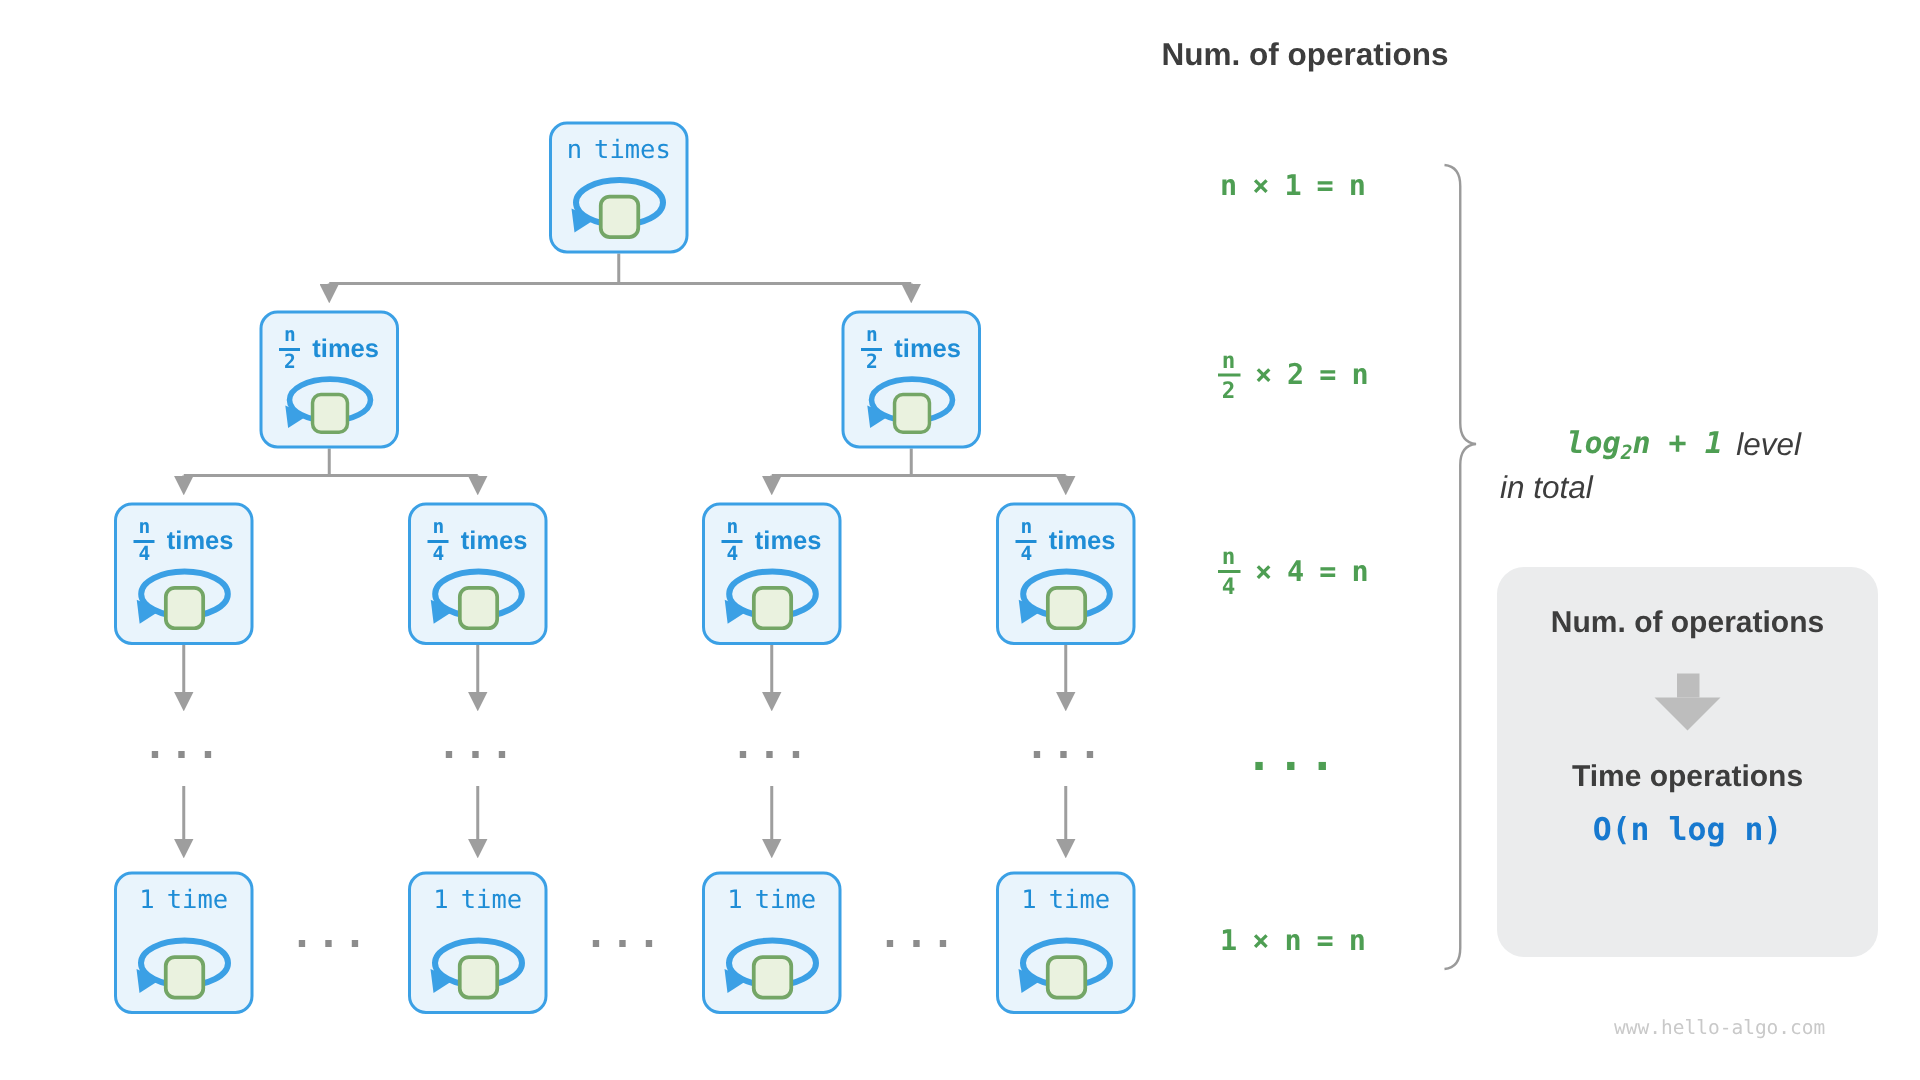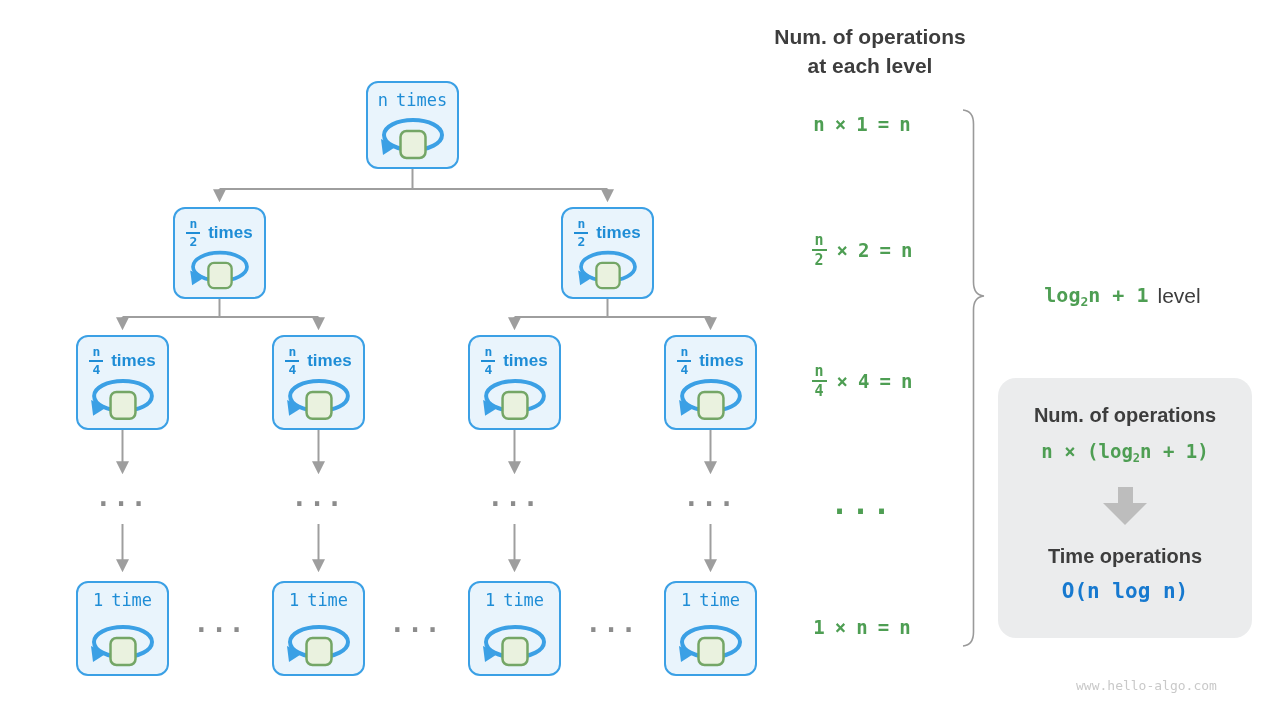--- a/index.html
+++ b/index.html
@@ -29,21 +29,21 @@
         gap:10px;color:#4e9e53;font-family:"DejaVu Sans Mono",monospace;font-weight:bold;
         font-size:19px;z-index:1;}
   .frow .frac{font-size:15px;}
   .frow .frac .den{border-top:2px solid #4e9e53;}
   .fdots{color:#4e9e53;font-size:30px;letter-spacing:3px;}
 
   
   .col-header{position:absolute;left:745px;top:22px;width:250px;text-align:center;
               color:#3d3d3d;font-weight:bold;font-size:21px;line-height:1.4;z-index:1;}
   .levels-note{position:absolute;left:1000px;top:282px;width:245px;text-align:left;
-               color:#3d3d3d;font-size:21px;line-height:1.35;z-index:1;}
+               color:#3d3d3d;font-size:21px;line-height:1.35;z-index:1;font-style:italic;}
   .levels-line1{display:flex;align-items:center;justify-content:center;gap:9px;}
   .green-mono{color:#4e9e53;font-family:"DejaVu Sans Mono",monospace;font-weight:bold;font-size:20px;}
   .green-mono sub{font-size:13px;vertical-align:-4px;}
 
   
   .panel{position:absolute;left:998px;top:378px;width:254px;height:260px;box-sizing:border-box;
          background:#ebeced;border-radius:18px;z-index:1;
          display:flex;flex-direction:column;align-items:center;padding-top:26px;}
   .panel-title{color:#3d3d3d;font-weight:bold;font-size:20px;}
   .panel-formula{margin-top:13px;color:#4e9e53;font-family:"DejaVu Sans Mono",monospace;
@@ -230,21 +230,20 @@
         <use href="#loopicon"></use>
       </svg>
   </div>
 
   <span class="dots" style="left:190px;top:610px;width:60px;font-size:26px">...</span>
   <span class="dots" style="left:386px;top:610px;width:60px;font-size:26px">...</span>
   <span class="dots" style="left:582px;top:610px;width:60px;font-size:26px">...</span>
 
   <div class="col-header">
     <div>Num. of operations</div>
-    <div>at each level</div>
   </div>
 
   <div class="frow" style="top:111px;height:26px">
     <span>n</span>
     <span>×</span>
     <span>1</span>
     <span>=</span>
     <span>n</span>
   </div>
 
@@ -278,25 +277,25 @@
     <span>n</span>
     <span>=</span>
     <span>n</span>
   </div>
 
   <div class="levels-note">
     <div class="levels-line1">
       <span class="green-mono"><span>log</span><sub>2</sub><span>n + 1</span></span>
       <span>level</span>
     </div>
+    <div>in total</div>
   </div>
 
   <div class="panel">
     <div class="panel-title">Num. of operations</div>
-    <div class="panel-formula"><span>n × (</span><span>log</span><sub>2</sub><span>n + 1)</span></div>
     <div class="block-arrow">
       <div class="shaft"></div>
       <div class="head"></div>
     </div>
     <div class="panel-title">Time operations</div>
     <div class="panel-result">O(n log n)</div>
   </div>
 
   <div class="watermark">www.hello-algo.com</div>
 

